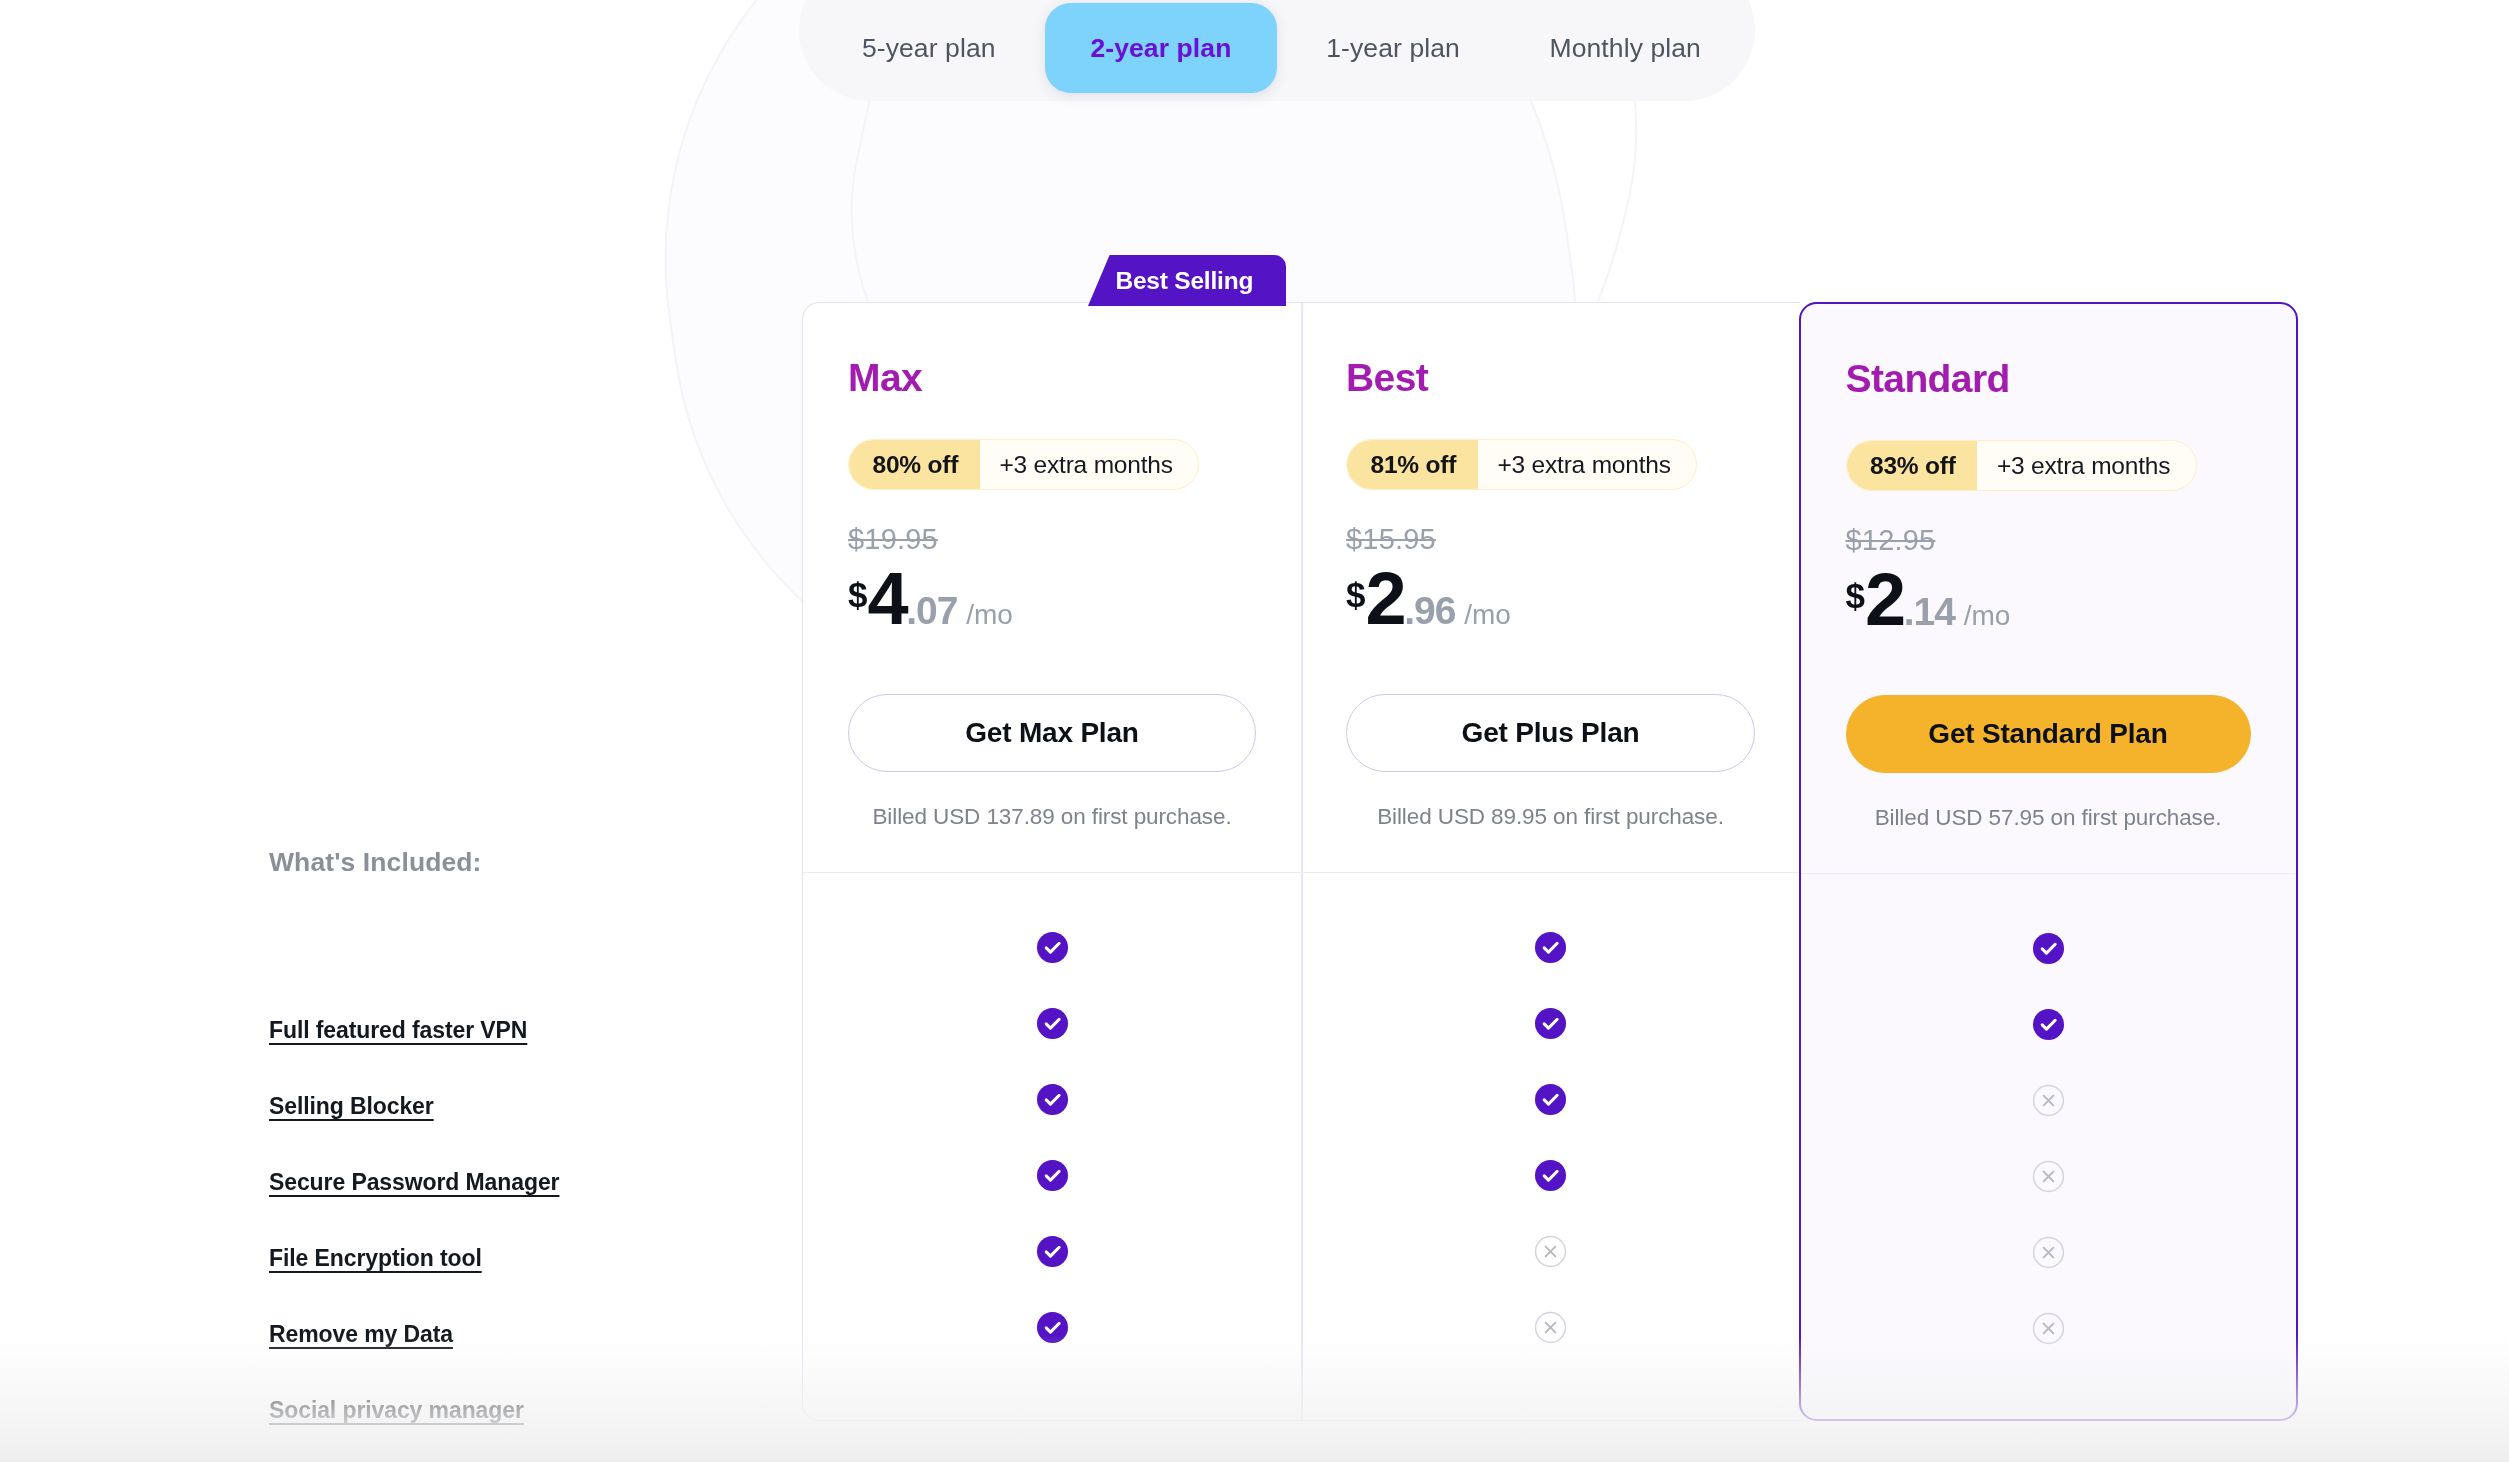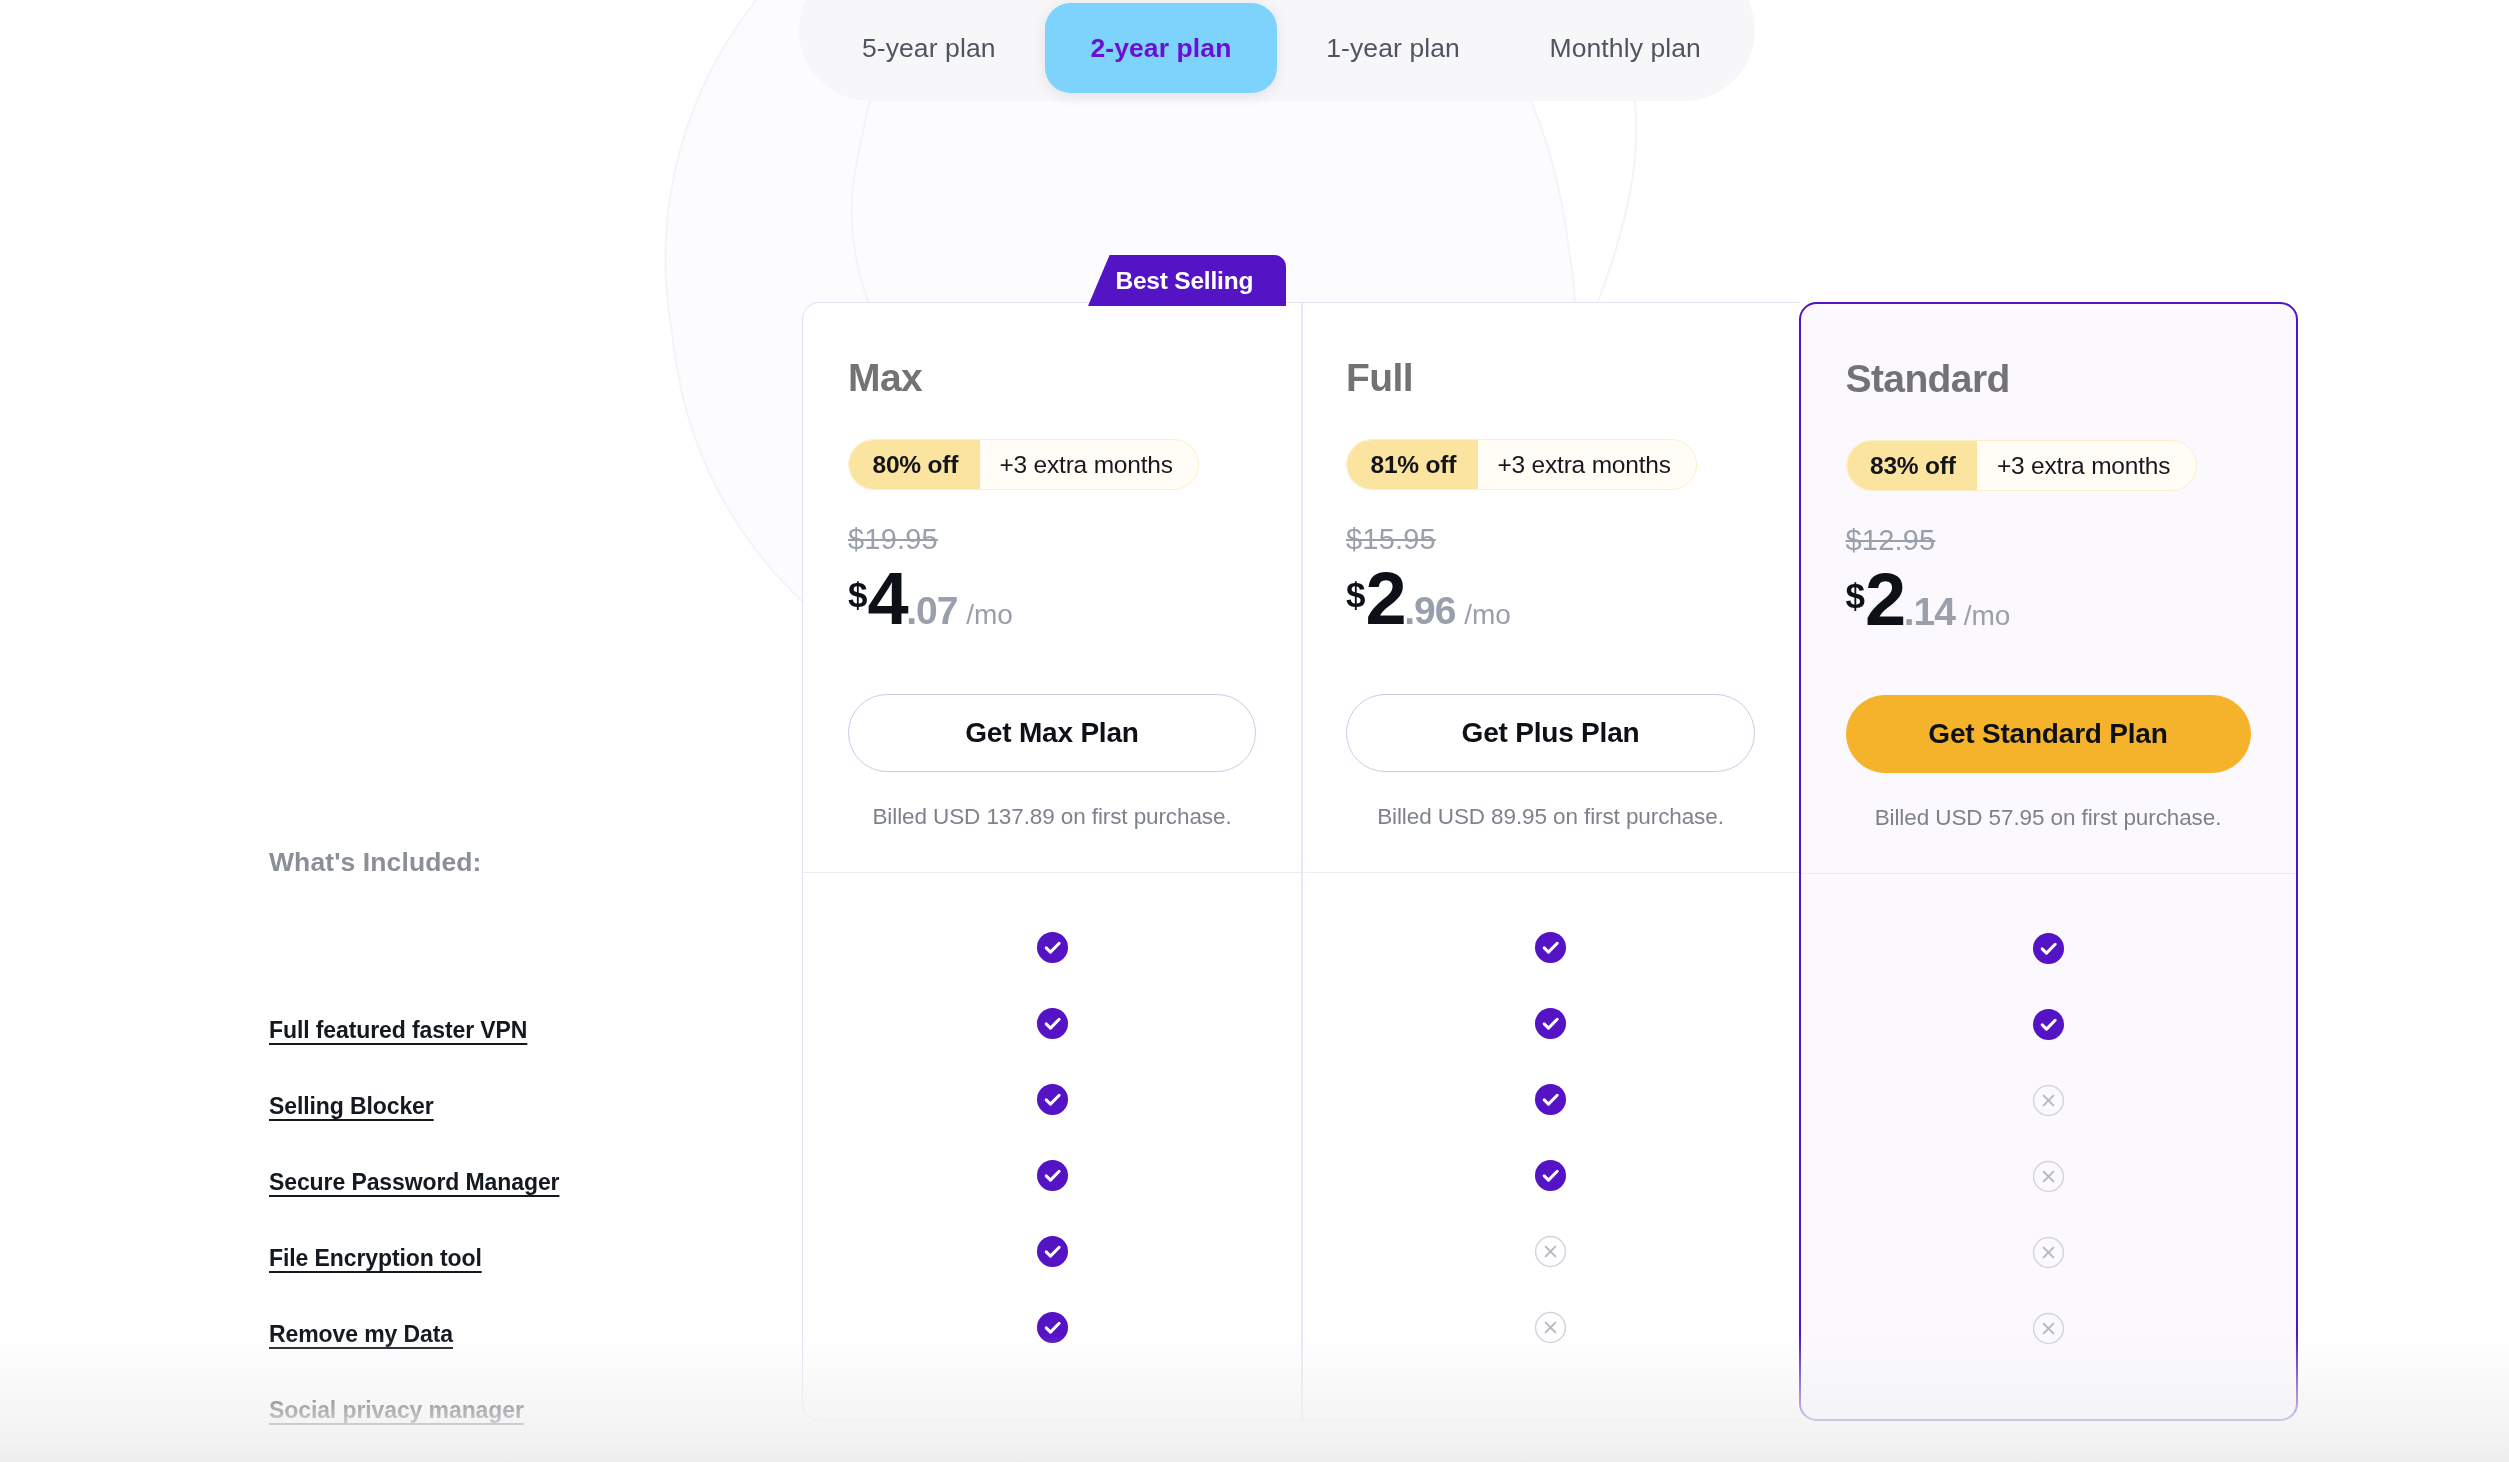--- a/index.html
+++ b/index.html
@@ -174,21 +174,21 @@
     content: "";
     position: absolute;
     left: 0; right: 0; bottom: 0;
     height: 1.5px;
     background: #eceaf4;
   }
 
   .plan-name {
     font-size: 39px;
     font-weight: 700;
-    color: #737373;
+    color: #a21caf;
     letter-spacing: -0.6px;
     line-height: 1;
   }
 
   
   .discount {
     display: inline-flex;
     align-items: stretch;
     height: 51px;
     margin-top: 42px;
@@ -415,21 +415,21 @@
           <span>
             <svg class="ico" viewBox="0 0 34 34" xmlns="http://www.w3.org/2000/svg">
               <circle cx="17" cy="17" r="16" fill="#5413c4"></circle>
               <path d="M10.5 17.4l4.4 4.4 9-9.2" fill="none" stroke="#ffffff" stroke-width="3.1" stroke-linecap="round" stroke-linejoin="round"></path>
             </svg>
           </span>
         </div>
       </div>
     </div>
     <div class="card middle">
-      <div class="card-top bordered"><div class="plan-name">Full</div><div class="discount">
+      <div class="card-top bordered"><div class="plan-name">Best</div><div class="discount">
           <span class="discount-pct">81% off</span>
           <span class="discount-extra">+3 extra months</span>
         </div><div class="old-price">$15.95</div><div class="price-row">
           <span class="cur">$</span>
           <span class="whole">2</span>
           <span class="cents">.96</span>
           <span class="per">/mo</span>
         </div><button class="cta">Get Plus Plan</button><div class="billed">Billed USD 89.95 on first purchase.</div></div>
       <div class="matrix">
         <div class="matrix-cell">

